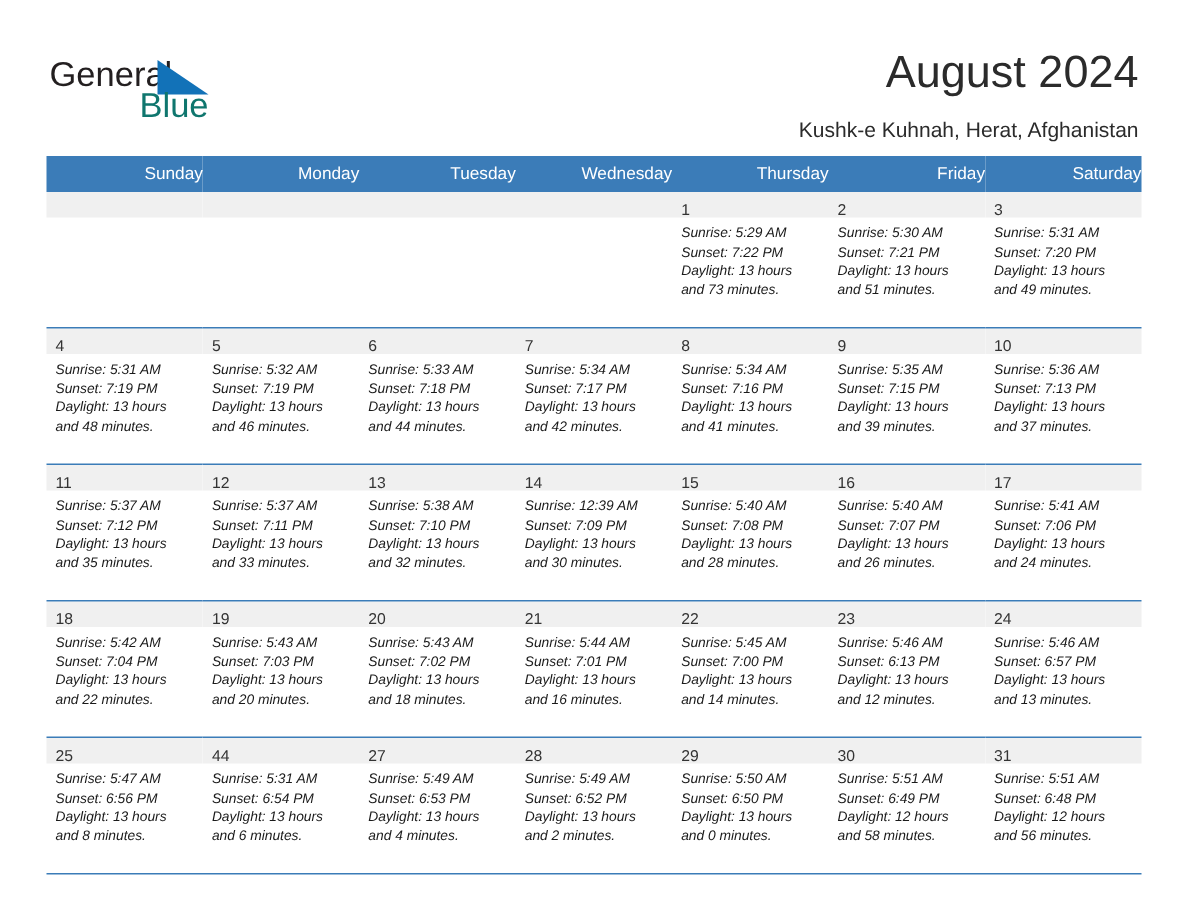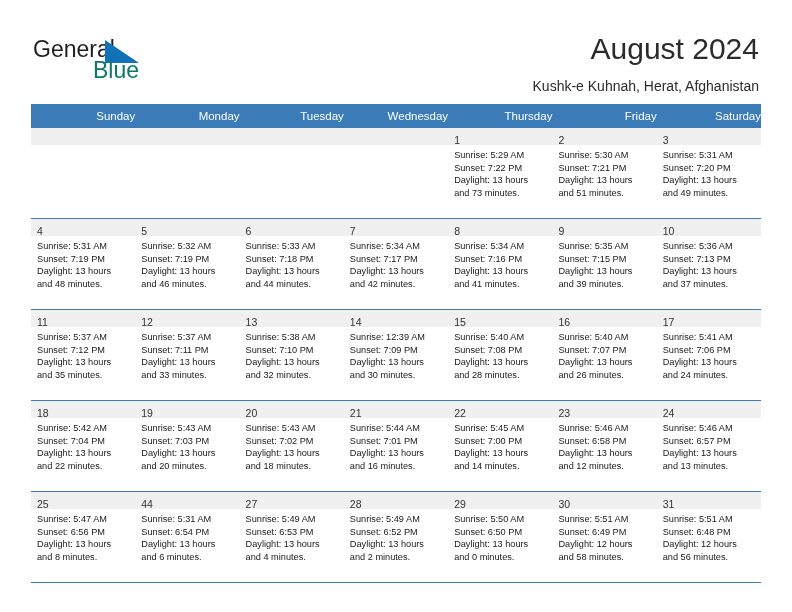--- a/index.html
+++ b/index.html
@@ -121,20 +121,21 @@
     padding: 2px 0 1px 6px;
     box-sizing: border-box;
   }
   .daynum {
     font-size: 10.5px;
     color: #333333;
     line-height: 14px;
   }
   .daybody {
     padding: 4px 7px 0 6px;
+    font-style: italic;
   }
   .daybody .line {
     font-size: 9.2px;
     line-height: 12.6px;
     color: #1a1a1a;
     white-space: nowrap;
   }
   tr.week:first-child td.day {
     border-top: none;
   }
@@ -430,21 +431,21 @@
               <div class="line">Sunrise: 5:45 AM</div>
               <div class="line">Sunset: 7:00 PM</div>
               <div class="line">Daylight: 13 hours</div>
               <div class="line">and 14 minutes.</div>
             </div>
           </td>
           <td class="day">
             <div class="daynum-band"><span class="daynum">23</span></div>
             <div class="daybody">
               <div class="line">Sunrise: 5:46 AM</div>
-              <div class="line">Sunset: 6:58 PM</div>
+              <div class="line">Sunset: 6:13 PM</div>
               <div class="line">Daylight: 13 hours</div>
               <div class="line">and 12 minutes.</div>
             </div>
           </td>
           <td class="day">
             <div class="daynum-band"><span class="daynum">24</span></div>
             <div class="daybody">
               <div class="line">Sunrise: 5:46 AM</div>
               <div class="line">Sunset: 6:57 PM</div>
               <div class="line">Daylight: 13 hours</div>

